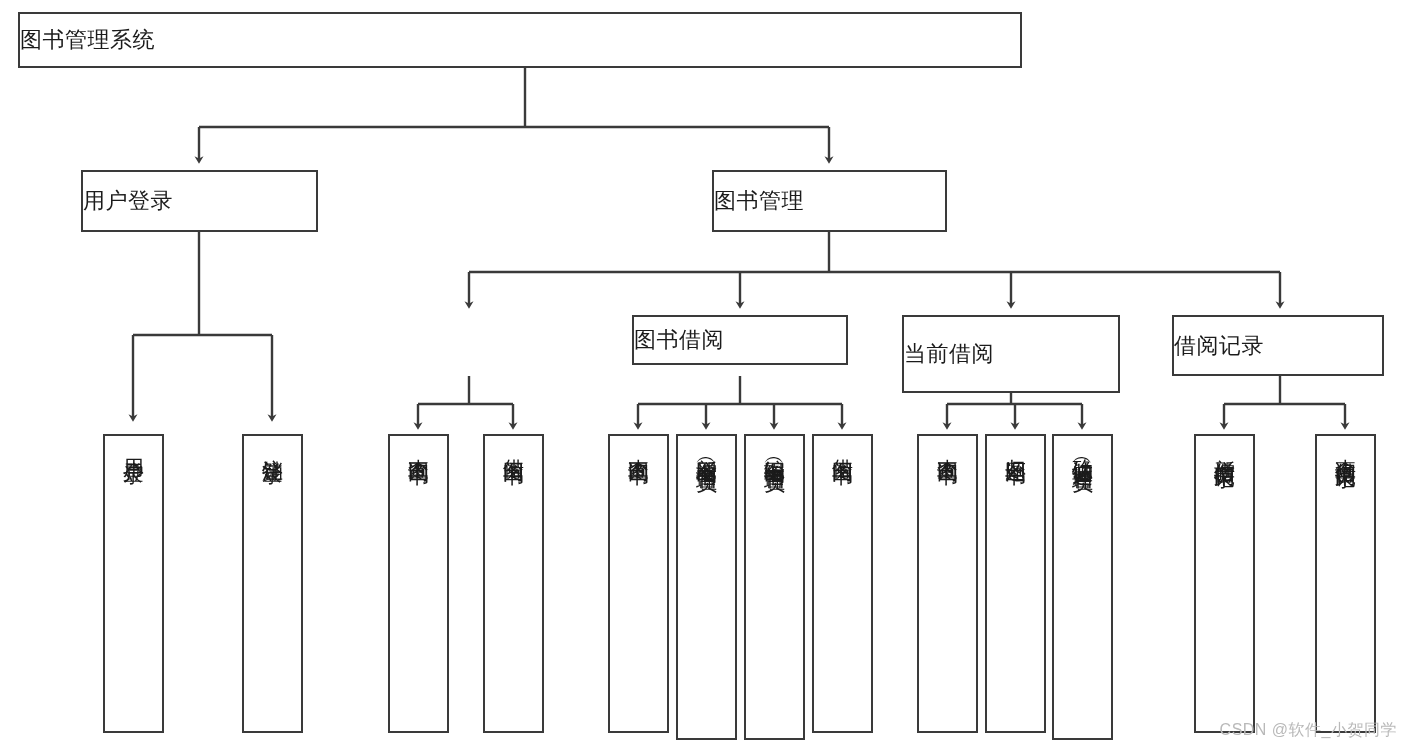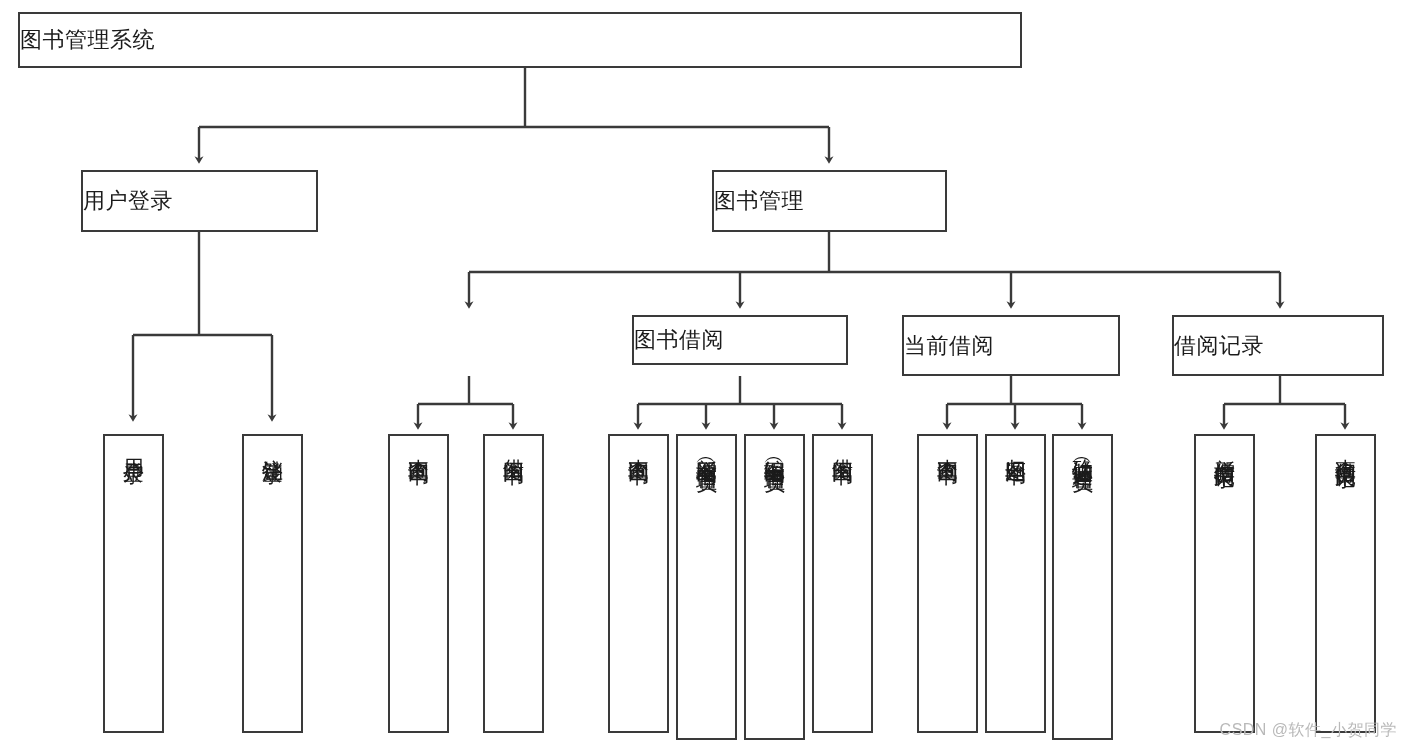--- a/index.html
+++ b/index.html
@@ -133,21 +133,21 @@
   <div class="node-box level2" style="left:81px; top:170px; width:237px; height:62px;">
     <span class="node-label">用户登录</span>
   </div>
   <div class="node-box level2" style="left:712px; top:170px; width:235px; height:62px;">
     <span class="node-label">图书管理</span>
   </div>
 
   <div class="node-box level3" style="left:632px; top:315px; width:216px; height:50px;">
     <span class="node-label">图书借阅</span>
   </div>
-  <div class="node-box level3" style="left:902px; top:315px; width:218px; height:61px;">
+  <div class="node-box level3" style="left:902px; top:315px; width:218px; height:78px;">
     <span class="node-label">当前借阅</span>
   </div>
   <div class="node-box level3" style="left:1172px; top:315px; width:212px; height:61px;">
     <span class="node-label">借阅记录</span>
   </div>
 
   <div class="node-box vertical" style="left:103px; top:434px; width:61px; height:299px;">
     <span class="node-label">用户登录</span>
   </div>
   <div class="node-box vertical" style="left:242px; top:434px; width:61px; height:299px;">

